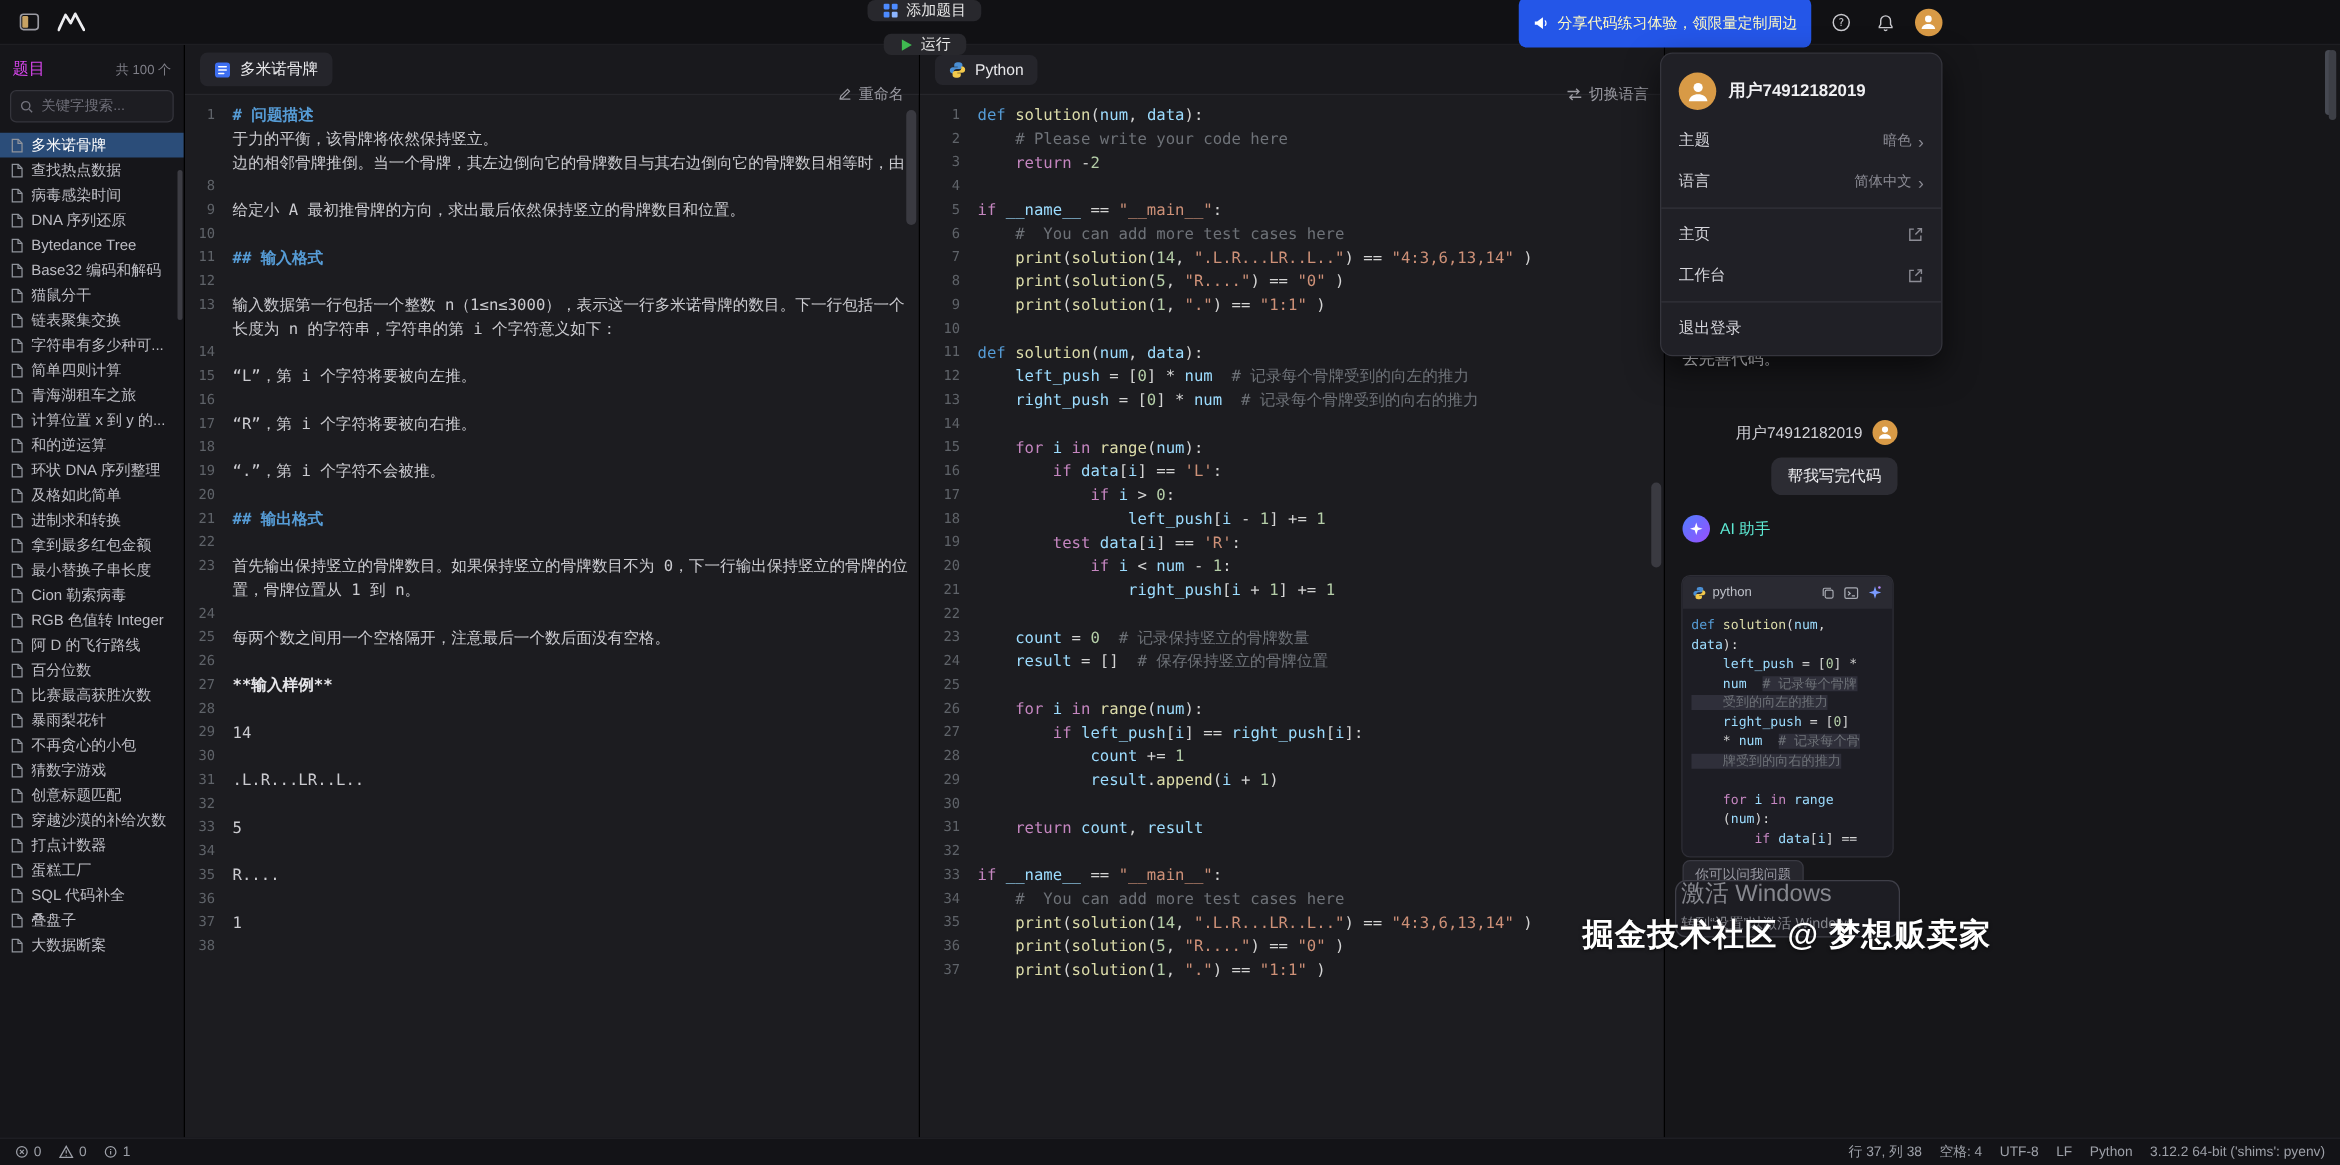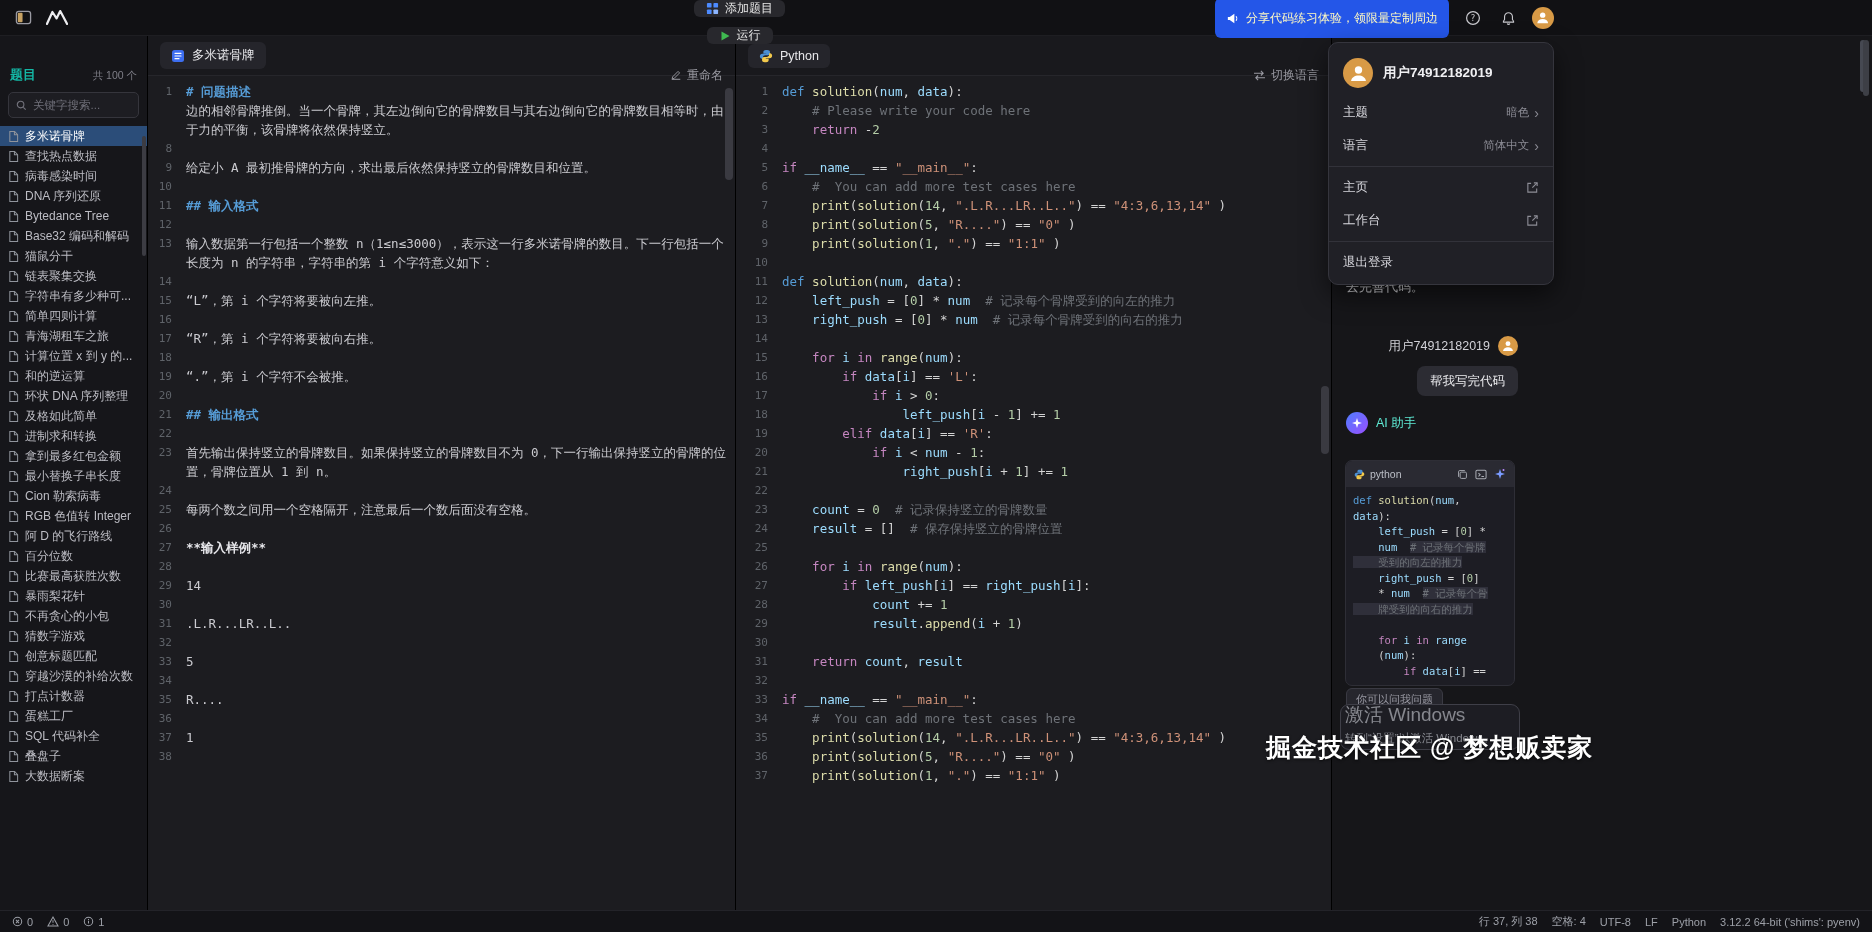--- a/index.html
+++ b/index.html
@@ -23,21 +23,21 @@
   .avatar.sm{width:20px;height:20px;}
   .avatar.lg{width:30px;height:30px;}
 
   
   .workspace{flex:1;display:flex;min-height:0;background:#0a0a0c;}
 
   
   .sidebar{width:148px;flex:0 0 148px;background:#16161a;border-right:1px solid #000;
     display:flex;flex-direction:column;position:relative;}
   .sb-head{display:flex;justify-content:space-between;align-items:baseline;padding:10px 10px 8px;}
-  .sb-title{font-size:13px;font-weight:bold;color:#14b8a6;margin-top:20px;}
+  .sb-title{font-size:13px;font-weight:normal;color:#d946ef;}
   .sb-count{font-size:10.5px;color:#7f7f88;}
   .sb-search{margin:0 8px 8px;height:26px;background:#1d1d22;border:1px solid #35353c;border-radius:5px;
     display:flex;align-items:center;gap:6px;padding:0 7px;}
   .sb-search input{flex:1;min-width:0;background:transparent;border:none;outline:none;color:#bbb;
     font-size:11.5px;font-family:inherit;}
   .sb-search input::placeholder{color:#6e6e78;}
   .sb-list{flex:1;overflow:hidden;}
   .sb-item{height:20px;display:flex;align-items:center;gap:6px;padding:0 6px 0 8px;font-size:12px;
     color:#bdbdc4;cursor:pointer;white-space:nowrap;}
   .sb-item .sb-label{overflow:hidden;text-overflow:ellipsis;}
@@ -531,22 +531,22 @@
             <svg width="12" height="12" viewBox="0 0 14 14">
                 <path d="M2 12h10" stroke="#9a9aa2" stroke-width="1.2"></path>
                 <path d="M3 9.2 9.4 2.8l1.8 1.8L4.8 11 2.6 11.4z" fill="none" stroke="#9a9aa2" stroke-width="1.1"></path>
               </svg>
           </span>
           <span>重命名</span>
         </div>
       </div>
       <div class="editor desc-editor">
           <div class="ed-row"><span class="ed-num">1</span><span class="ed-text h"># 问题描述</span></div>
+          <div class="ed-row"><span class="ed-num"></span><span class="ed-text ">于力的平衡，该骨牌将依然保持竖立。</span></div>
           <div class="ed-row"><span class="ed-num"></span><span class="ed-text ">边的相邻骨牌推倒。当一个骨牌，其左边倒向它的骨牌数目与其右边倒向它的骨牌数目相等时，由</span></div>
-          <div class="ed-row"><span class="ed-num"></span><span class="ed-text ">于力的平衡，该骨牌将依然保持竖立。</span></div>
           <div class="ed-row"><span class="ed-num">8</span><span class="ed-text "></span></div>
           <div class="ed-row"><span class="ed-num">9</span><span class="ed-text ">给定小 A 最初推骨牌的方向，求出最后依然保持竖立的骨牌数目和位置。</span></div>
           <div class="ed-row"><span class="ed-num">10</span><span class="ed-text "></span></div>
           <div class="ed-row"><span class="ed-num">11</span><span class="ed-text h">## 输入格式</span></div>
           <div class="ed-row"><span class="ed-num">12</span><span class="ed-text "></span></div>
           <div class="ed-row"><span class="ed-num">13</span><span class="ed-text ">输入数据第一行包括一个整数 n（1≤n≤3000），表示这一行多米诺骨牌的数目。下一行包括一个</span></div>
           <div class="ed-row"><span class="ed-num"></span><span class="ed-text ">长度为 n 的字符串，字符串的第 i 个字符意义如下：</span></div>
           <div class="ed-row"><span class="ed-num">14</span><span class="ed-text "></span></div>
           <div class="ed-row"><span class="ed-num">15</span><span class="ed-text ">“L”，第 i 个字符将要被向左推。</span></div>
           <div class="ed-row"><span class="ed-num">16</span><span class="ed-text "></span></div>
@@ -610,21 +610,21 @@
           <div class="ed-row"><span class="ed-num">9</span><span class="ed-code"><span class="tk-op">    </span><span class="tk-fn">print</span><span class="tk-op">(</span><span class="tk-fn">solution</span><span class="tk-op">(</span><span class="tk-num">1</span><span class="tk-op">, </span><span class="tk-str">"."</span><span class="tk-op">) == </span><span class="tk-str">"1:1"</span><span class="tk-op"> )</span></span></div>
           <div class="ed-row"><span class="ed-num">10</span><span class="ed-code">&nbsp;</span></div>
           <div class="ed-row"><span class="ed-num">11</span><span class="ed-code"><span class="tk-def">def</span><span class="tk-op"> </span><span class="tk-fn">solution</span><span class="tk-op">(</span><span class="tk-var">num</span><span class="tk-op">, </span><span class="tk-var">data</span><span class="tk-op">):</span></span></div>
           <div class="ed-row"><span class="ed-num">12</span><span class="ed-code"><span class="tk-op">    </span><span class="tk-var">left_push</span><span class="tk-op"> = [</span><span class="tk-num">0</span><span class="tk-op">] * </span><span class="tk-var">num</span><span class="tk-op">  </span><span class="tk-com"># 记录每个骨牌受到的向左的推力</span></span></div>
           <div class="ed-row"><span class="ed-num">13</span><span class="ed-code"><span class="tk-op">    </span><span class="tk-var">right_push</span><span class="tk-op"> = [</span><span class="tk-num">0</span><span class="tk-op">] * </span><span class="tk-var">num</span><span class="tk-op">  </span><span class="tk-com"># 记录每个骨牌受到的向右的推力</span></span></div>
           <div class="ed-row"><span class="ed-num">14</span><span class="ed-code">&nbsp;</span></div>
           <div class="ed-row"><span class="ed-num">15</span><span class="ed-code"><span class="tk-op">    </span><span class="tk-kw">for</span><span class="tk-op"> </span><span class="tk-var">i</span><span class="tk-op"> </span><span class="tk-kw">in</span><span class="tk-op"> </span><span class="tk-fn">range</span><span class="tk-op">(</span><span class="tk-var">num</span><span class="tk-op">):</span></span></div>
           <div class="ed-row"><span class="ed-num">16</span><span class="ed-code"><span class="tk-op">        </span><span class="tk-kw">if</span><span class="tk-op"> </span><span class="tk-var">data</span><span class="tk-op">[</span><span class="tk-var">i</span><span class="tk-op">] == </span><span class="tk-str">'L'</span><span class="tk-op">:</span></span></div>
           <div class="ed-row"><span class="ed-num">17</span><span class="ed-code"><span class="tk-op">            </span><span class="tk-kw">if</span><span class="tk-op"> </span><span class="tk-var">i</span><span class="tk-op"> &gt; </span><span class="tk-num">0</span><span class="tk-op">:</span></span></div>
           <div class="ed-row"><span class="ed-num">18</span><span class="ed-code"><span class="tk-op">                </span><span class="tk-var">left_push</span><span class="tk-op">[</span><span class="tk-var">i</span><span class="tk-op"> - </span><span class="tk-num">1</span><span class="tk-op">] += </span><span class="tk-num">1</span></span></div>
-          <div class="ed-row"><span class="ed-num">19</span><span class="ed-code"><span class="tk-op">        </span><span class="tk-kw">elif</span><span class="tk-op"> </span><span class="tk-var">data</span><span class="tk-op">[</span><span class="tk-var">i</span><span class="tk-op">] == </span><span class="tk-str">'R'</span><span class="tk-op">:</span></span></div>
+          <div class="ed-row"><span class="ed-num">19</span><span class="ed-code"><span class="tk-op">        </span><span class="tk-kw">test</span><span class="tk-op"> </span><span class="tk-var">data</span><span class="tk-op">[</span><span class="tk-var">i</span><span class="tk-op">] == </span><span class="tk-str">'R'</span><span class="tk-op">:</span></span></div>
           <div class="ed-row"><span class="ed-num">20</span><span class="ed-code"><span class="tk-op">            </span><span class="tk-kw">if</span><span class="tk-op"> </span><span class="tk-var">i</span><span class="tk-op"> &lt; </span><span class="tk-var">num</span><span class="tk-op"> - </span><span class="tk-num">1</span><span class="tk-op">:</span></span></div>
           <div class="ed-row"><span class="ed-num">21</span><span class="ed-code"><span class="tk-op">                </span><span class="tk-var">right_push</span><span class="tk-op">[</span><span class="tk-var">i</span><span class="tk-op"> + </span><span class="tk-num">1</span><span class="tk-op">] += </span><span class="tk-num">1</span></span></div>
           <div class="ed-row"><span class="ed-num">22</span><span class="ed-code">&nbsp;</span></div>
           <div class="ed-row"><span class="ed-num">23</span><span class="ed-code"><span class="tk-op">    </span><span class="tk-var">count</span><span class="tk-op"> = </span><span class="tk-num">0</span><span class="tk-op">  </span><span class="tk-com"># 记录保持竖立的骨牌数量</span></span></div>
           <div class="ed-row"><span class="ed-num">24</span><span class="ed-code"><span class="tk-op">    </span><span class="tk-var">result</span><span class="tk-op"> = []  </span><span class="tk-com"># 保存保持竖立的骨牌位置</span></span></div>
           <div class="ed-row"><span class="ed-num">25</span><span class="ed-code">&nbsp;</span></div>
           <div class="ed-row"><span class="ed-num">26</span><span class="ed-code"><span class="tk-op">    </span><span class="tk-kw">for</span><span class="tk-op"> </span><span class="tk-var">i</span><span class="tk-op"> </span><span class="tk-kw">in</span><span class="tk-op"> </span><span class="tk-fn">range</span><span class="tk-op">(</span><span class="tk-var">num</span><span class="tk-op">):</span></span></div>
           <div class="ed-row"><span class="ed-num">27</span><span class="ed-code"><span class="tk-op">        </span><span class="tk-kw">if</span><span class="tk-op"> </span><span class="tk-var">left_push</span><span class="tk-op">[</span><span class="tk-var">i</span><span class="tk-op">] == </span><span class="tk-var">right_push</span><span class="tk-op">[</span><span class="tk-var">i</span><span class="tk-op">]:</span></span></div>
           <div class="ed-row"><span class="ed-num">28</span><span class="ed-code"><span class="tk-op">            </span><span class="tk-var">count</span><span class="tk-op"> += </span><span class="tk-num">1</span></span></div>
           <div class="ed-row"><span class="ed-num">29</span><span class="ed-code"><span class="tk-op">            </span><span class="tk-var">result</span><span class="tk-op">.</span><span class="tk-fn">append</span><span class="tk-op">(</span><span class="tk-var">i</span><span class="tk-op"> + </span><span class="tk-num">1</span><span class="tk-op">)</span></span></div>

